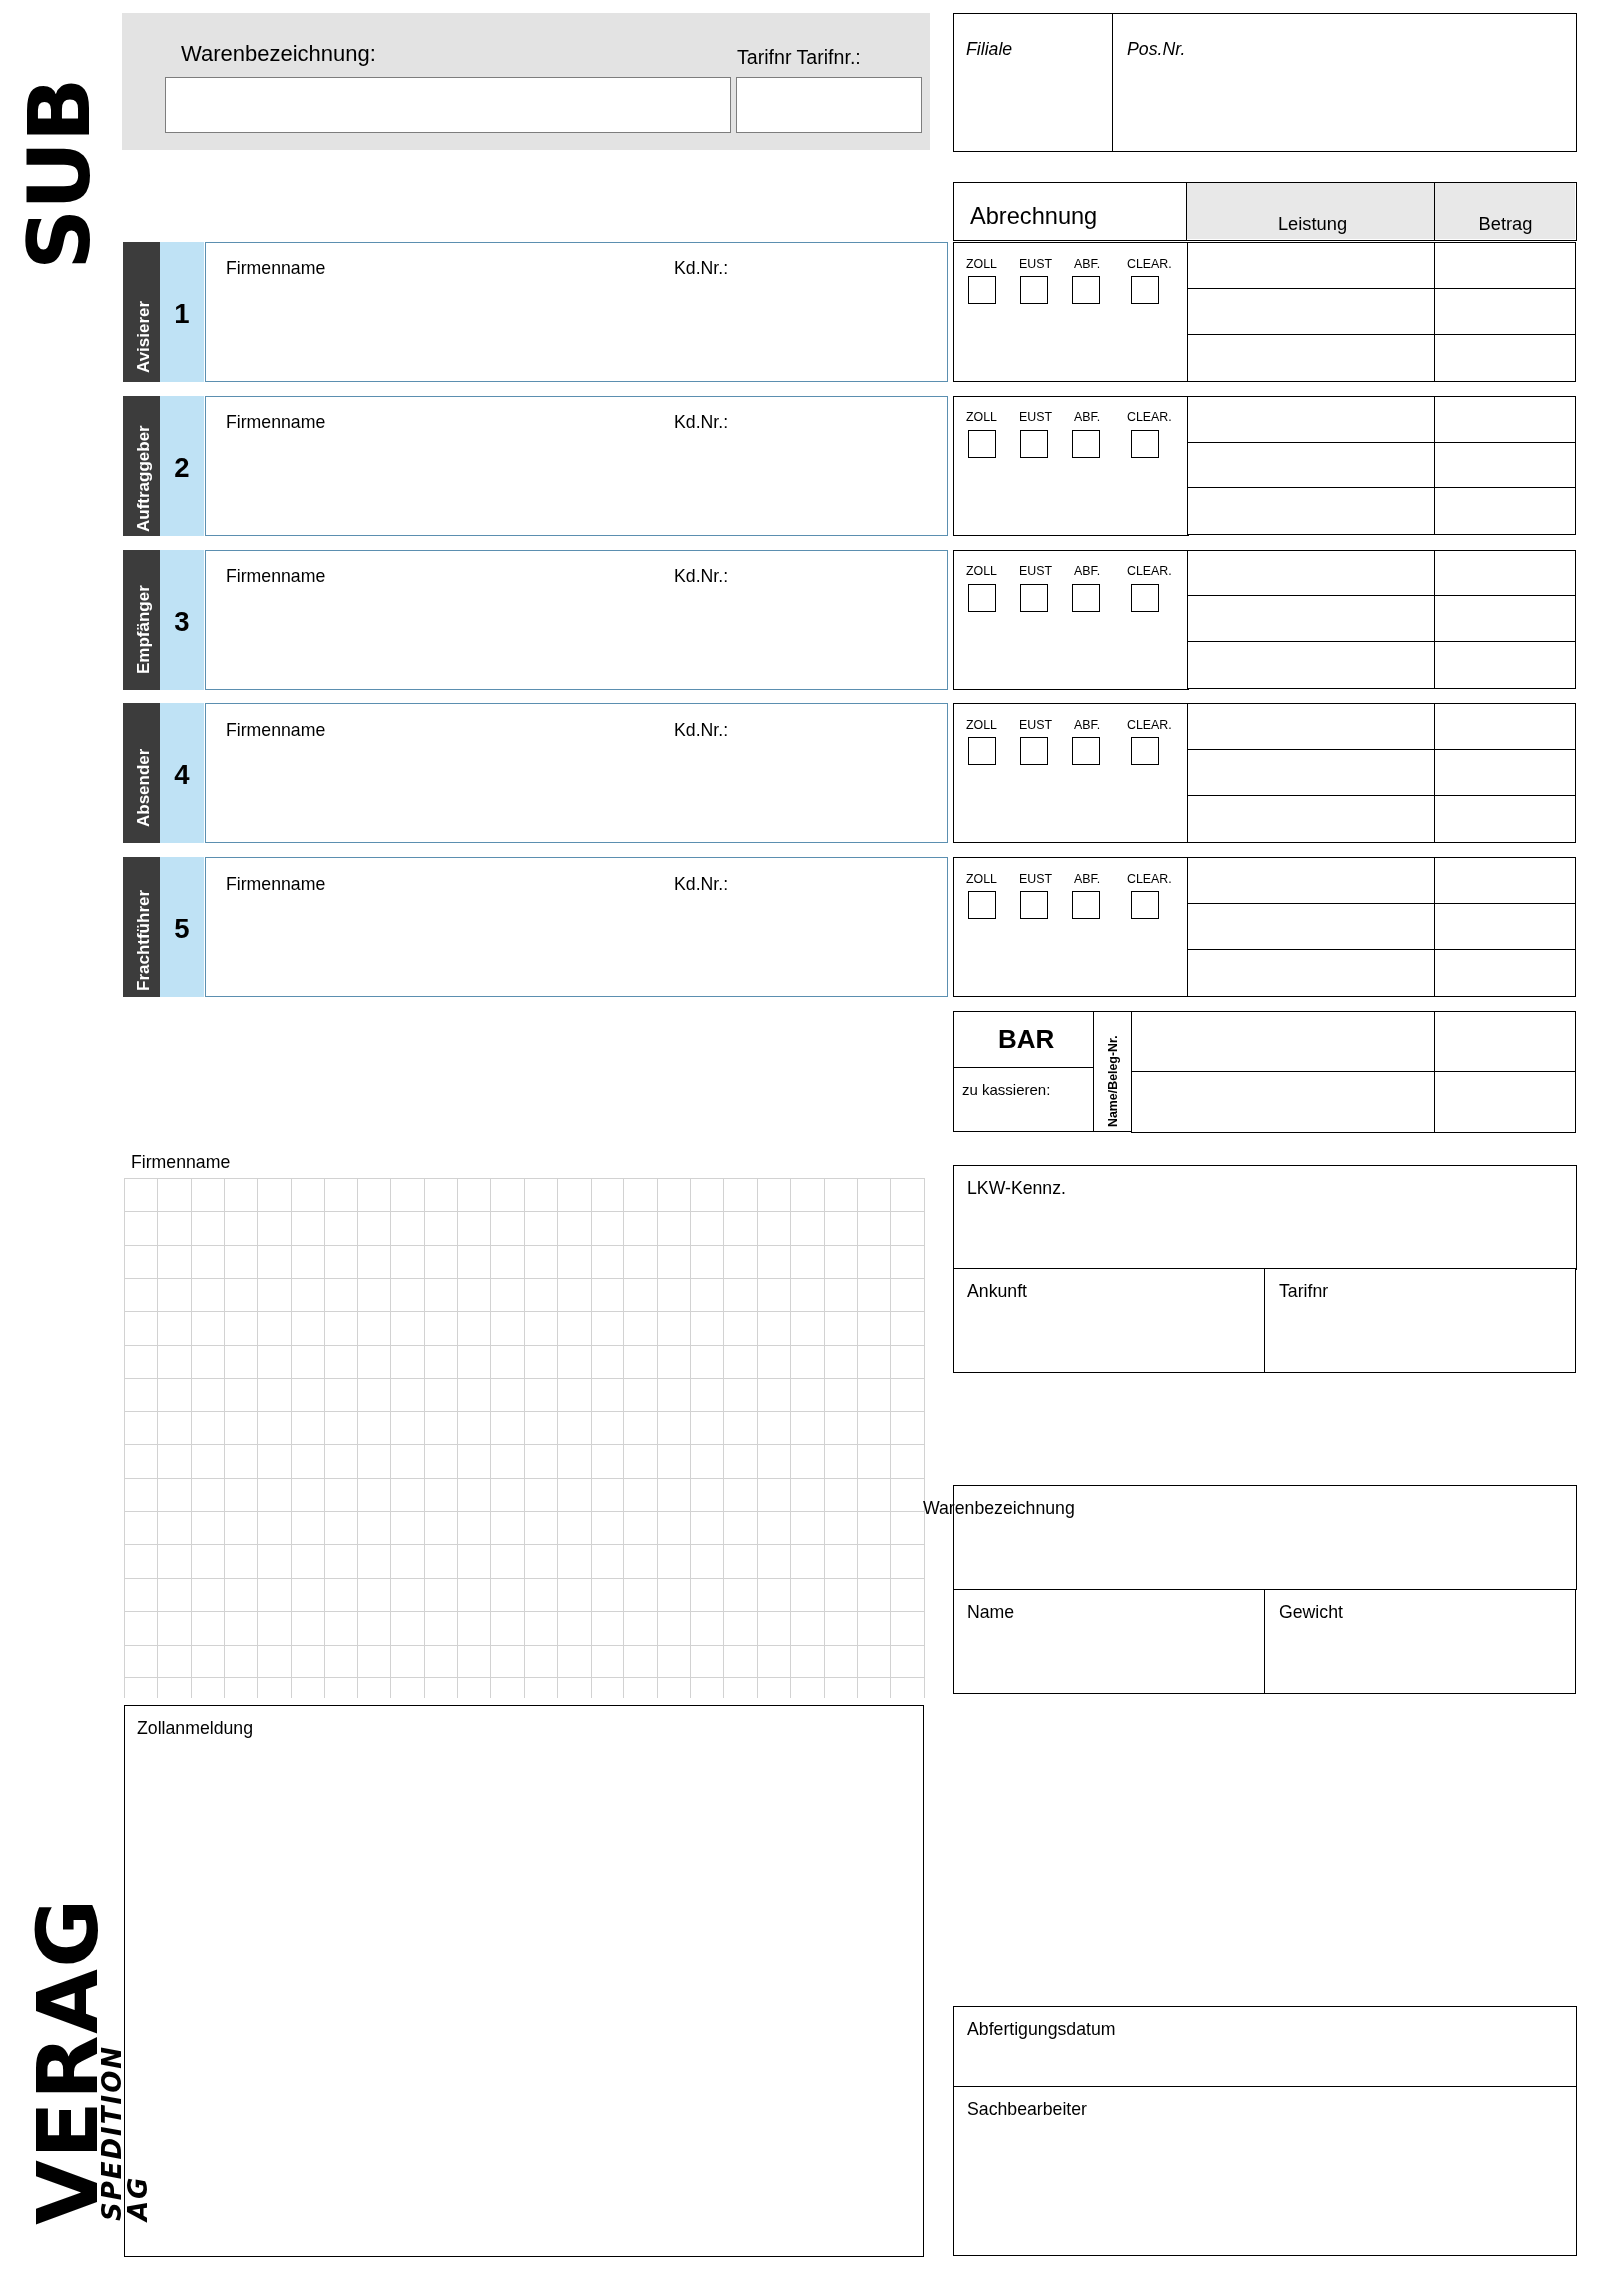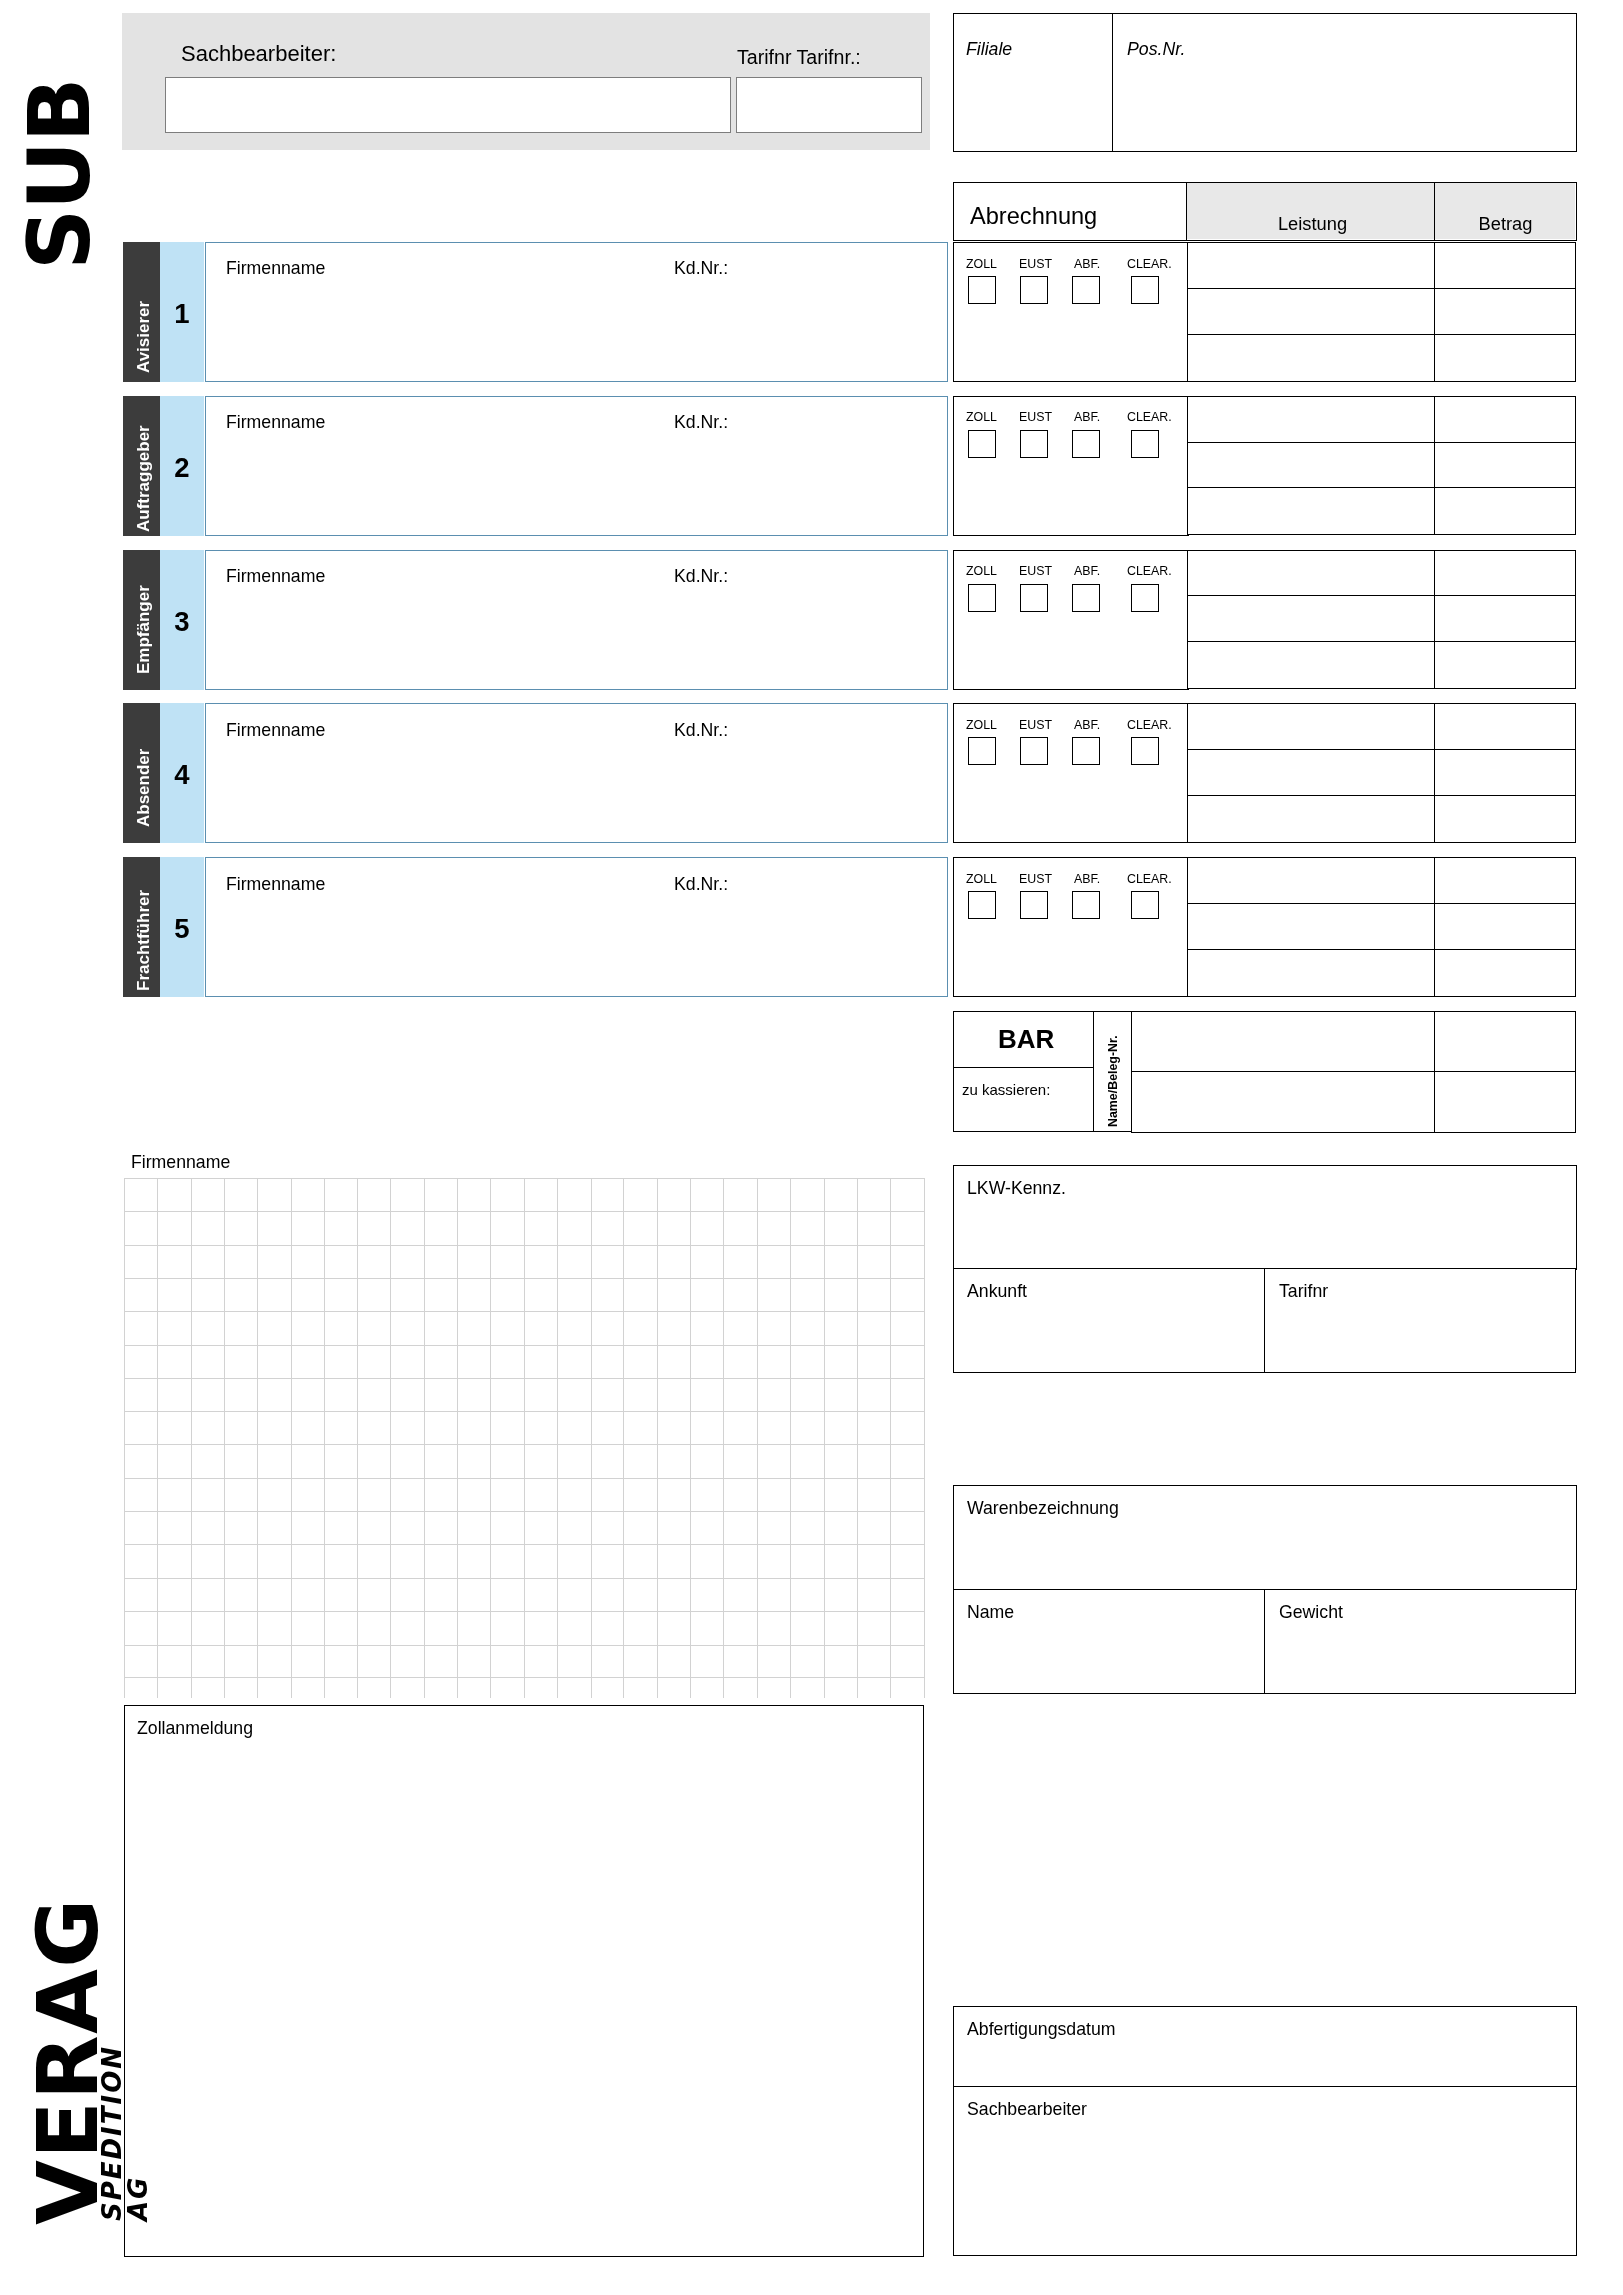--- a/index.html
+++ b/index.html
@@ -277,21 +277,21 @@
 </head>
 <body>
 
 <div class="page">
 
   <div class="sub-logo">
     <span>SUB</span>
   </div>
 
   <div class="hdr-grey"></div>
-  <div class="hdr-art-label">Sachbearbeiter:</div>
+  <div class="hdr-art-label">Warenbezeichnung:</div>
   <div class="hdr-art-field"></div>
   <div class="hdr-anzahl-label">Tarifnr Tarifnr.:</div>
   <div class="hdr-anzahl-field"></div>
 
   <div class="box filiale-box"></div>
   <div class="lbl" style="left:966px; top:41px;">Filiale</div>
 
   <div class="box posnr-box"></div>
   <div class="lbl" style="left:1127px; top:41px;">Pos.Nr.</div>
 
@@ -506,21 +506,21 @@
   <div class="box" style="left:953px; top:1165px; width:624px; height:105px;"></div>
   <div class="plain-label" style="left:967px; top:1178px;">LKW-Kennz.</div>
 
   <div class="box" style="left:953px; top:1268px; width:313px; height:105px;"></div>
   <div class="plain-label" style="left:967px; top:1281px;">Ankunft</div>
 
   <div class="box" style="left:1264px; top:1268px; width:312px; height:105px;"></div>
   <div class="plain-label" style="left:1279px; top:1281px;">Tarifnr</div>
 
   <div class="box" style="left:953px; top:1485px; width:624px; height:105px;"></div>
-  <div class="plain-label" style="left:967px; top:1498px;">Warenbezeichnung</div>
+  <div class="plain-label" style="left:923px; top:1498px;">Warenbezeichnung</div>
 
   <div class="box" style="left:953px; top:1589px; width:313px; height:105px;"></div>
   <div class="plain-label" style="left:967px; top:1602px;">Name</div>
 
   <div class="box" style="left:1264px; top:1589px; width:312px; height:105px;"></div>
   <div class="plain-label" style="left:1279px; top:1602px;">Gewicht</div>
 
   <div class="box" style="left:953px; top:2006px; width:624px; height:82px;"></div>
   <div class="plain-label" style="left:967px; top:2019px;">Abfertigungsdatum</div>
 

